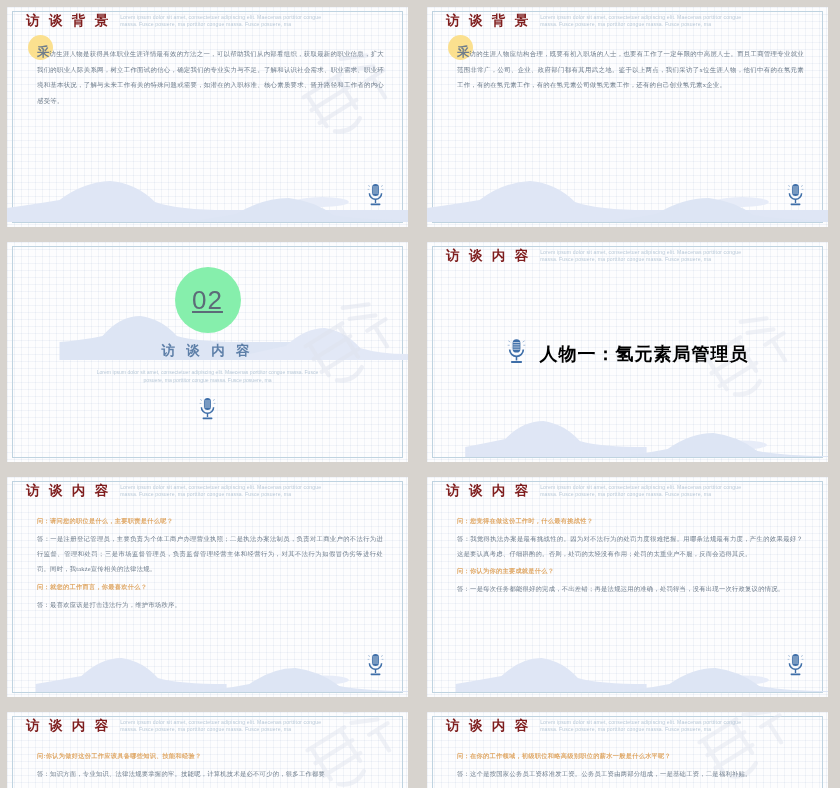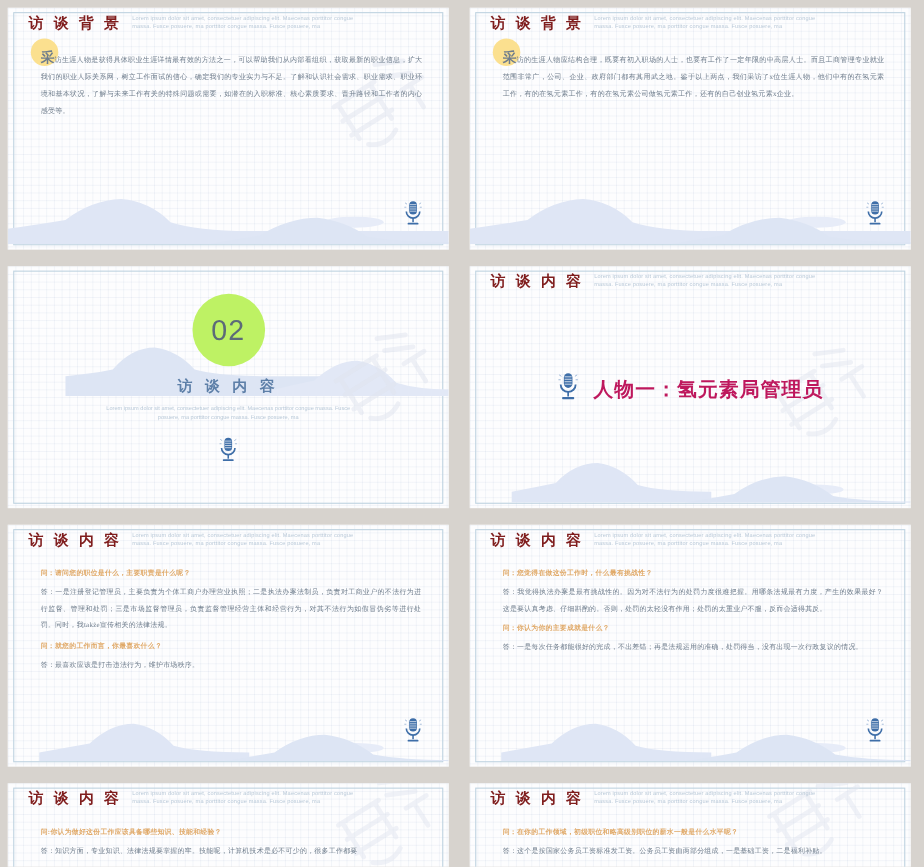--- a/index.html
+++ b/index.html
@@ -107,24 +107,24 @@
   }
   
   .sec-center{
     position:absolute;left:0;right:0;top:0;bottom:0;
     display:flex;flex-direction:column;align-items:center;
     z-index:3;
   }
   .num-circle{
     margin-top:25px;
     width:66px;height:66px;border-radius:50%;
-    background:#bef264;
+    background:#86efac;
     display:flex;align-items:center;justify-content:center;
     font-family:"Liberation Sans",sans-serif;
-    font-size:26px;color:#5c6b78;letter-spacing:1px;
+    font-size:26px;color:#5c6b78;letter-spacing:1px;text-decoration:underline;
   }
   .sec-title{
     margin-top:9px;
     font-family:"Liberation Serif",serif;
     font-size:13.5px;font-weight:700;letter-spacing:4px;
     color:#5d7fa8;
   }
   .sec-sub{
     margin-top:9px;
     width:232px;text-align:center;
@@ -136,21 +136,21 @@
   .person-row{
     position:absolute;
     left:0;right:0;top:96px;
     display:flex;align-items:center;justify-content:center;
     z-index:3;
   }
   .person-title{
     margin-left:14px;
     font-family:"Liberation Serif",serif;
     font-size:18px;font-weight:700;
-    color:#be185d;
+    color:#000000;
     letter-spacing:1px;
   }
   
   .qa{position:absolute;left:30px;right:25px;top:40px;z-index:3;}
   .q{
     font-family:"Liberation Serif",serif;
     font-size:6.2px;color:#e0a968;
     letter-spacing:.3px;
     margin:0 0 5px 0;
     font-weight:600;

